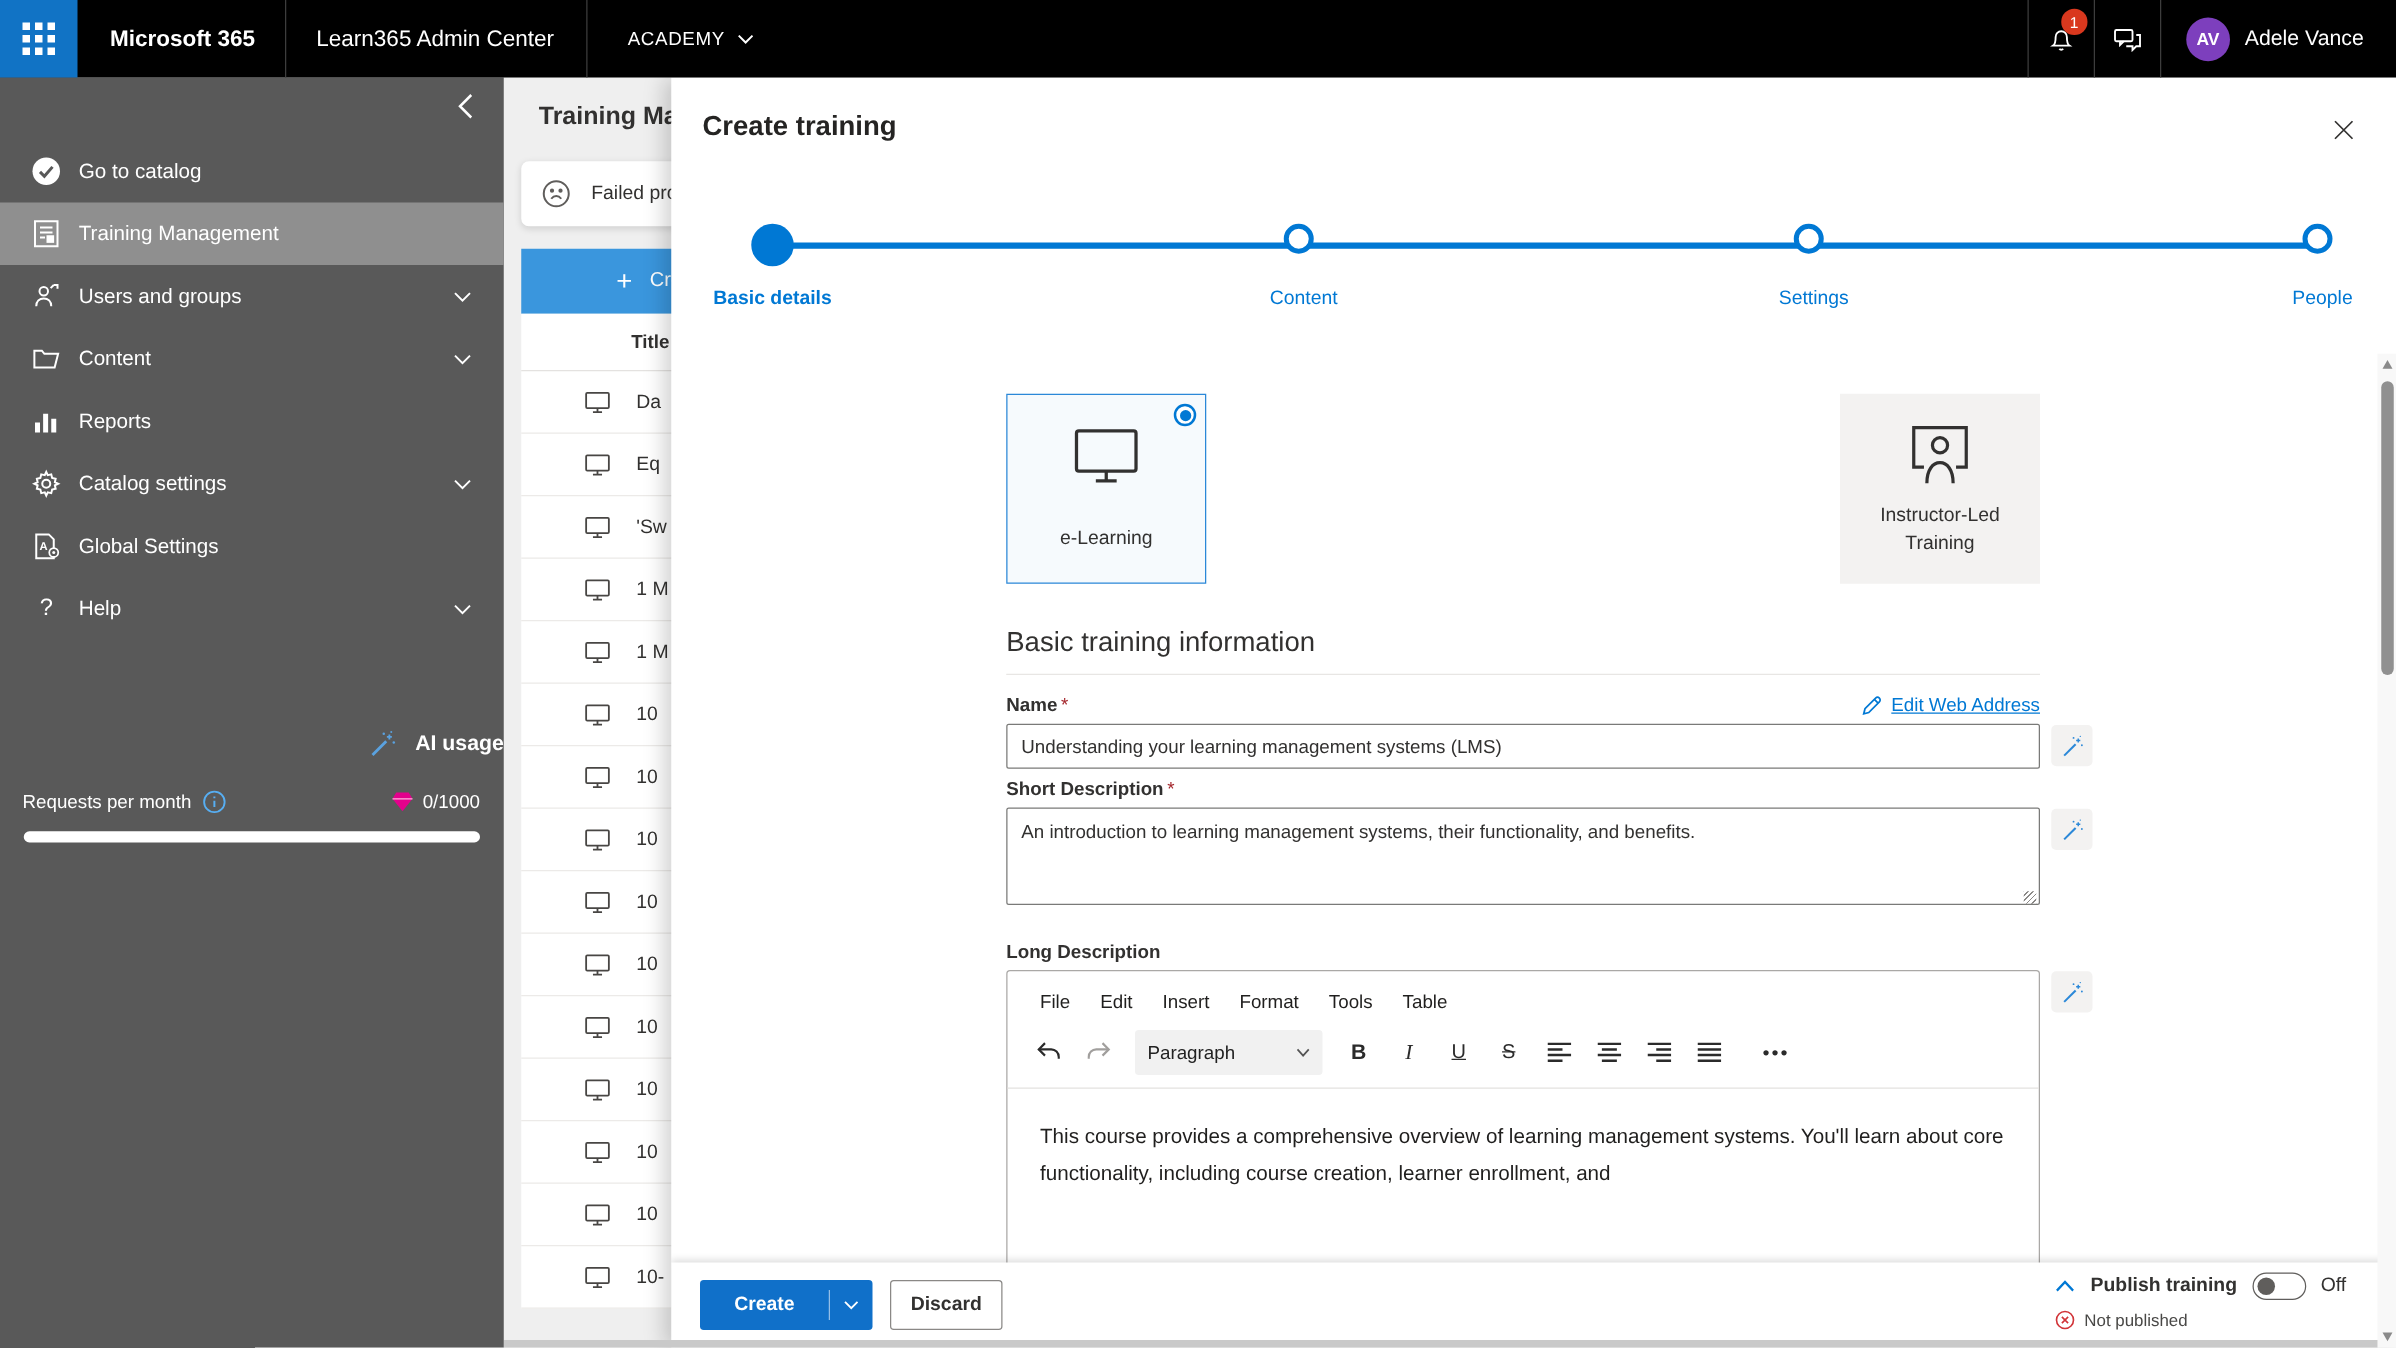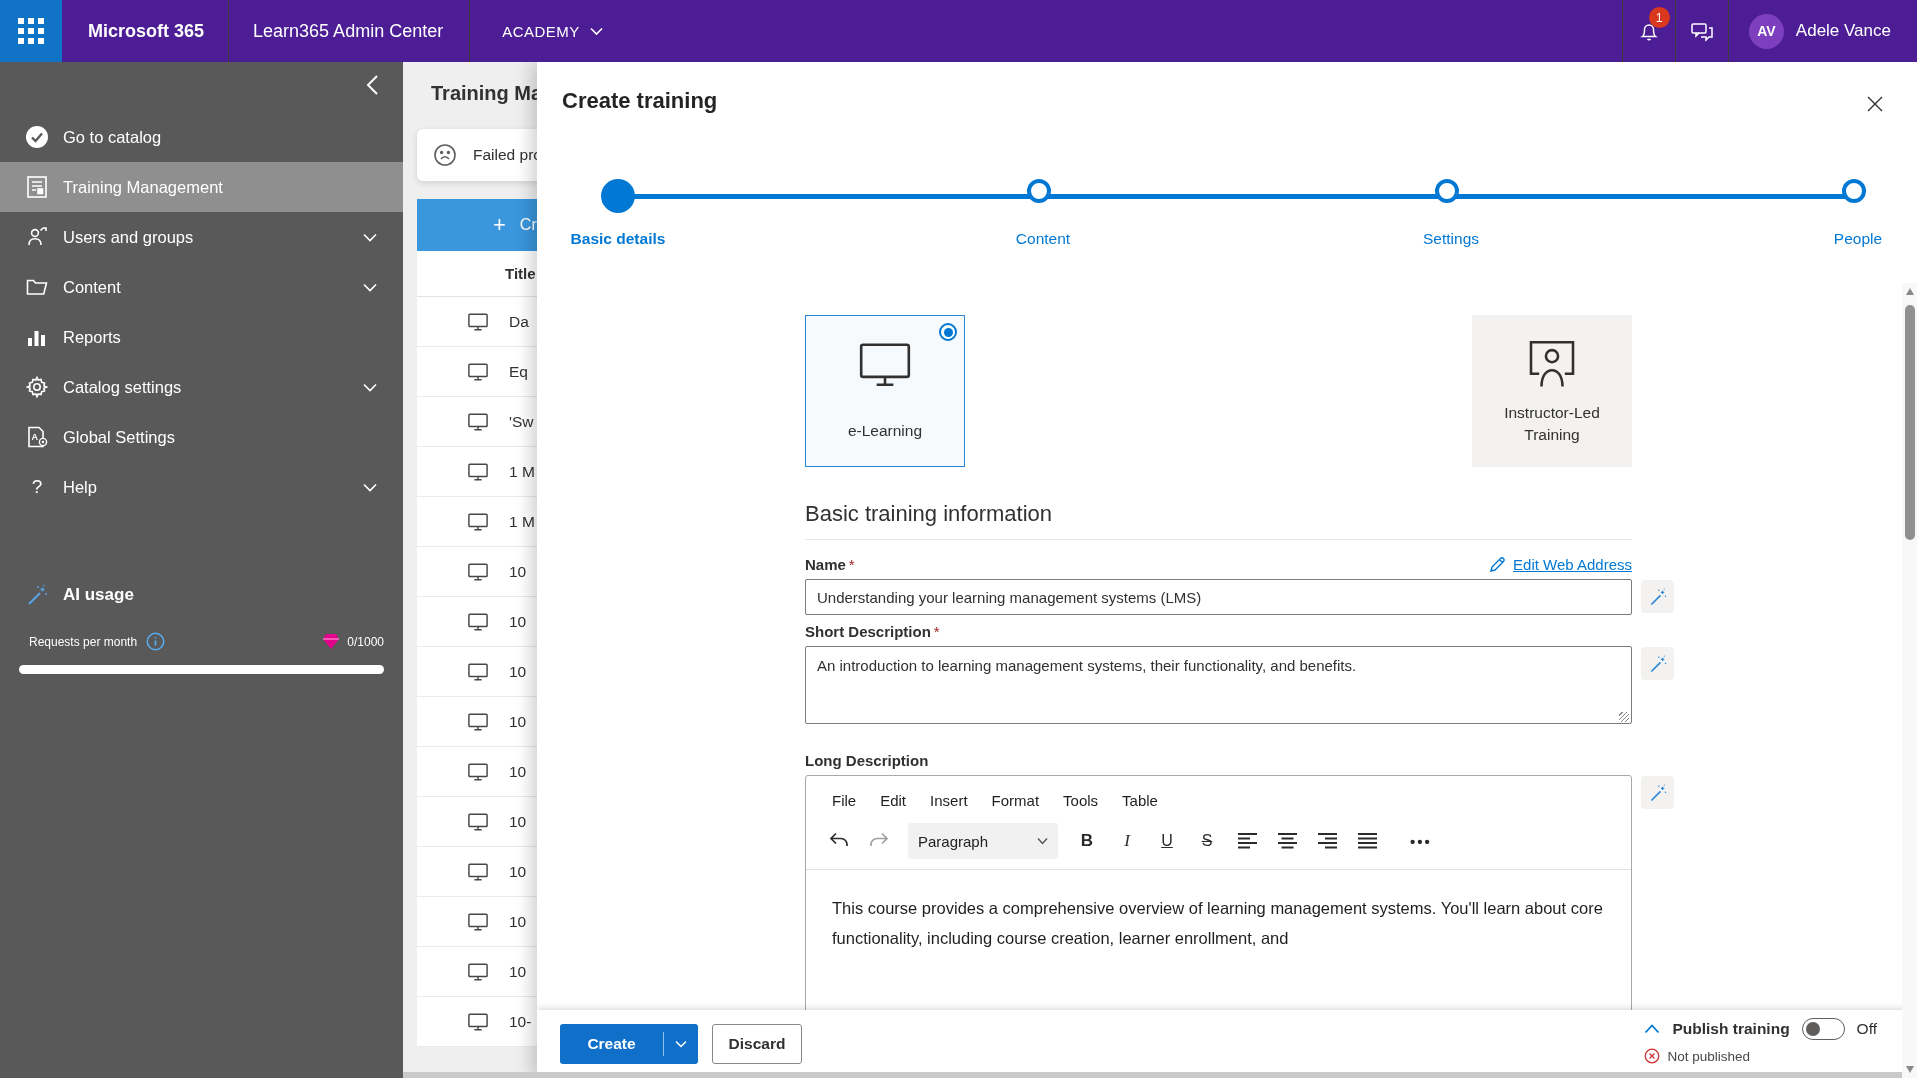--- a/index.html
+++ b/index.html
@@ -1,20 +1,20 @@
 <!DOCTYPE html>
 <html><head>
 <meta charset="utf-8">
 <style>
   * { margin:0; padding:0; box-sizing:border-box; }
   html,body { width:1917px; height:1078px; overflow:hidden;
     font-family:"Liberation Sans","DejaVu Sans",sans-serif; background:#efefef; }
 
   
-  .topbar { position:absolute; left:0; top:0; width:1917px; height:62px; background:#4c1d95;
+  .topbar { position:absolute; left:0; top:0; width:1917px; height:62px; background:#000000;
     display:flex; align-items:center; color:#fff; z-index:100; }
   .waffle { width:62px; height:62px; background:#1173c5; display:flex; align-items:center;
     justify-content:center; cursor:pointer; flex:0 0 auto; }
   .waffle-grid { display:grid; grid-template-columns:repeat(3,6px); grid-template-rows:repeat(3,6px); gap:4px; }
   .waffle-grid span { background:#fff; }
   .tb-brand { font-size:18px; font-weight:700; margin-left:26px; white-space:nowrap; }
   .tb-app   { font-size:18px; font-weight:400; white-space:nowrap; }
   .tb-div { width:1px; height:62px; background:#3d3d3d; }
   .tb-left { display:flex; align-items:center; flex:1 1 auto; }
   .tb-tenant { display:flex; align-items:center; gap:10px; font-size:15px; letter-spacing:.5px; cursor:pointer; }
@@ -31,23 +31,23 @@
   .sidebar { position:absolute; left:0; top:62px; width:403px; bottom:0; background:#595959; color:#fff; z-index:60; }
   .collapse { position:absolute; top:12px; right:24px; cursor:pointer; }
   .nav { position:absolute; top:50px; left:0; right:0; }
   .nav-item { height:50px; display:flex; align-items:center; cursor:pointer; position:relative; }
   .nav-item.selected { background:#8f8f8f; }
   .nav-ico { width:24px; height:24px; margin-left:25px; display:flex; align-items:center; justify-content:center;
     flex:0 0 auto; color:#fff; font-size:18px; }
   .nav-label { margin-left:14px; font-size:16.5px; color:#fff; }
   .nav-chev { position:absolute; right:26px; display:flex; }
   .ai-block { position:absolute; top:508px; left:0; right:0; }
-  .ai-row { display:flex; align-items:center; height:50px; cursor:pointer; }
+  .ai-row { display:flex; align-items:center; height:50px; cursor:pointer;justify-content:flex-end; }
   .ai-title { margin-left:14px; font-size:17px; font-weight:700; }
-  .req-row { display:flex; align-items:center; margin:12px 19px 0 29px; font-size:12px; }
+  .req-row { display:flex; align-items:center; margin:12px 19px 0 18px; font-size:15px; }
   .req-right { margin-left:auto; display:flex; align-items:center; gap:7px; }
   .ai-bar { margin:14px 19px 0 19px; height:9px; border-radius:5px; background:#fff; }
   .info-ico { margin-left:9px; display:flex; }
 
   
   .content { position:absolute; left:403px; top:62px; right:0; bottom:0; background:#efefef; }
   .bg-list { position:absolute; left:14px; top:0; width:560px; }
   .bg-title { font-size:20px; font-weight:700; color:#323130; margin:20px 0 0 14px; white-space:nowrap; }
   .bg-alert { margin-top:24px; height:52px; background:#fff; border-radius:6px;
     box-shadow:0 2px 6px rgba(0,0,0,.13); display:flex; align-items:center; white-space:nowrap;

